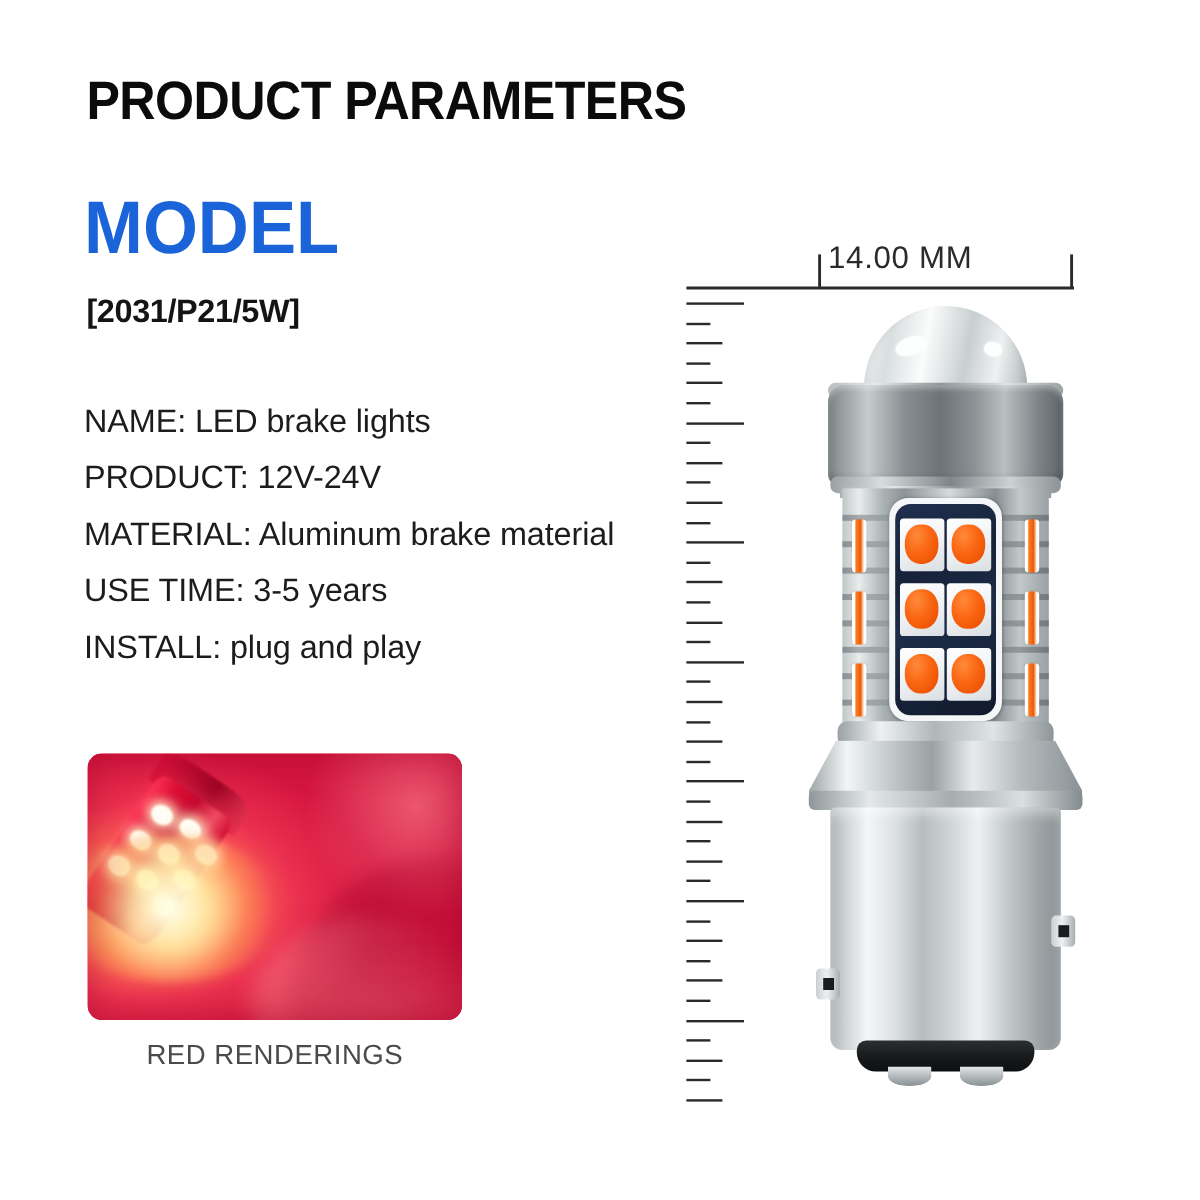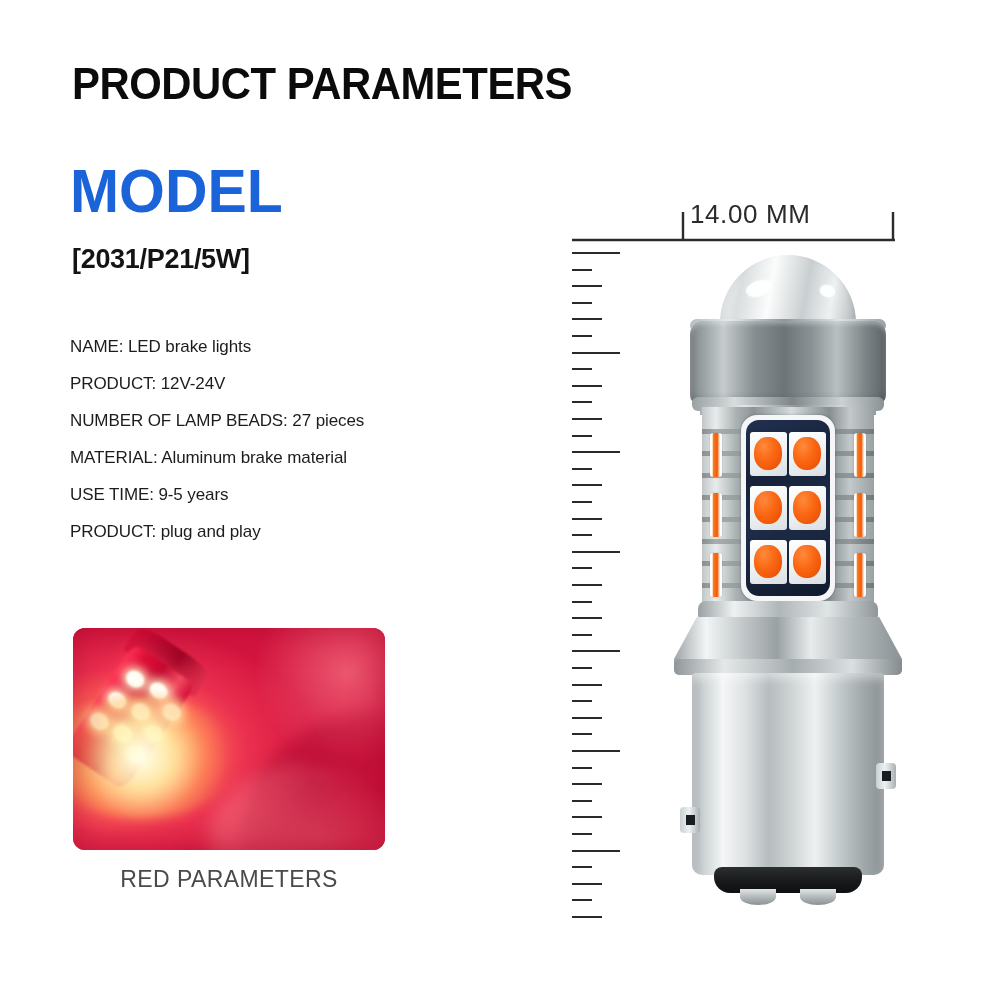--- a/index.html
+++ b/index.html
@@ -53,21 +53,21 @@
     letter-spacing: -0.3px;
   }
 
   #spec-list {
     position: absolute;
     left: 70px;
     top: 338px;
     width: 470px;
   }
   .spec-line {
-    font-size: 17px;
+    font-size: 27px;
     color: #1c1c1c;
     line-height: 1;
     margin-bottom: 20px;
     white-space: nowrap;
     letter-spacing: -0.1px;
   }
 
   
   #render-photo {
     position: absolute;
@@ -360,24 +360,23 @@
 
 <div id="page-title">PRODUCT PARAMETERS</div>
 
 <div id="model-word">MODEL</div>
 
 <div id="model-code">[2031/P21/5W]</div>
 
 <div id="spec-list">
   <div class="spec-line">NAME: LED brake lights</div>
   <div class="spec-line">PRODUCT: 12V-24V</div>
-  <div class="spec-line">NUMBER OF LAMP BEADS: 27 pieces</div>
   <div class="spec-line">MATERIAL: Aluminum brake material</div>
-  <div class="spec-line">USE TIME: 9-5 years</div>
-  <div class="spec-line">PRODUCT: plug and play</div>
+  <div class="spec-line">USE TIME: 3-5 years</div>
+  <div class="spec-line">INSTALL: plug and play</div>
 </div>
 
 <div id="render-photo">
   <div class="ph-layer ph-bg"></div>
   <div class="ph-layer ph-bg2"></div>
   <div class="ph-swoosh"></div>
   <div class="ph-swoosh2"></div>
 
   <div class="ph-bulb ph-blur">
     <div class="ph-bulb-cap"></div>
@@ -390,21 +389,21 @@
     <div class="ph-led" style="left:62%; top:46%;"></div>
     <div class="ph-led" style="left:26%; top:58%;"></div>
     <div class="ph-led" style="left:44%; top:56%;"></div>
     <div class="ph-led" style="left:60%; top:62%;"></div>
   </div>
 
   <div class="ph-glow"></div>
   <div class="ph-vignette"></div>
 </div>
 
-<div id="render-caption">RED PARAMETERS</div>
+<div id="render-caption">RED RENDERINGS</div>
 
 <svg id="dim-group" viewBox="0 0 1000 1000" width="1000" height="1000">
   <line x1="572" y1="240" x2="895" y2="240" stroke="#2b2b2b" stroke-width="2.4"></line>
   <line x1="683" y1="212" x2="683" y2="240" stroke="#2b2b2b" stroke-width="2.4"></line>
   <line x1="893" y1="212" x2="893" y2="240" stroke="#2b2b2b" stroke-width="2.4"></line>
 </svg>
 
 <div id="dim-label">14.00 MM</div>
 
 <div id="ruler">

